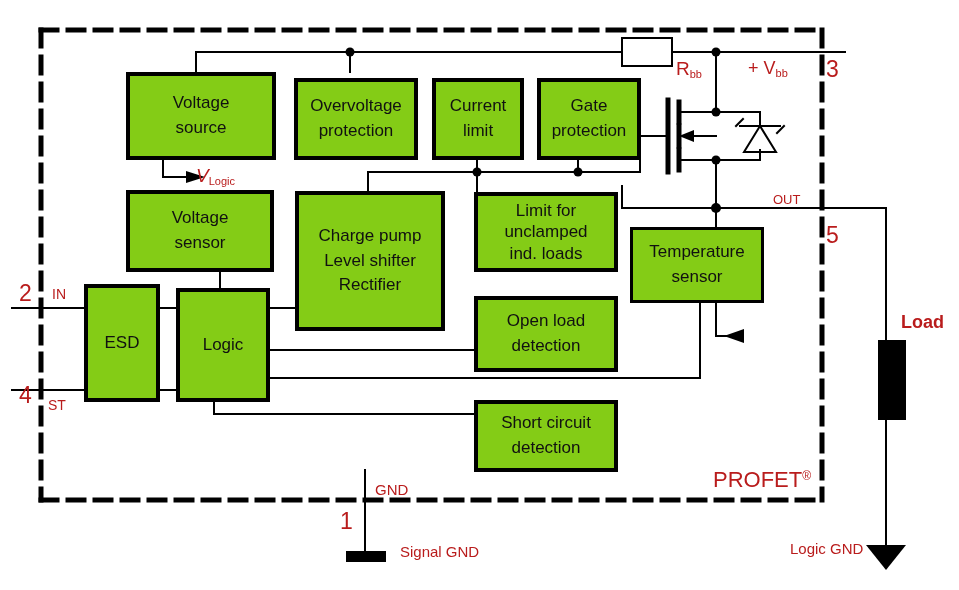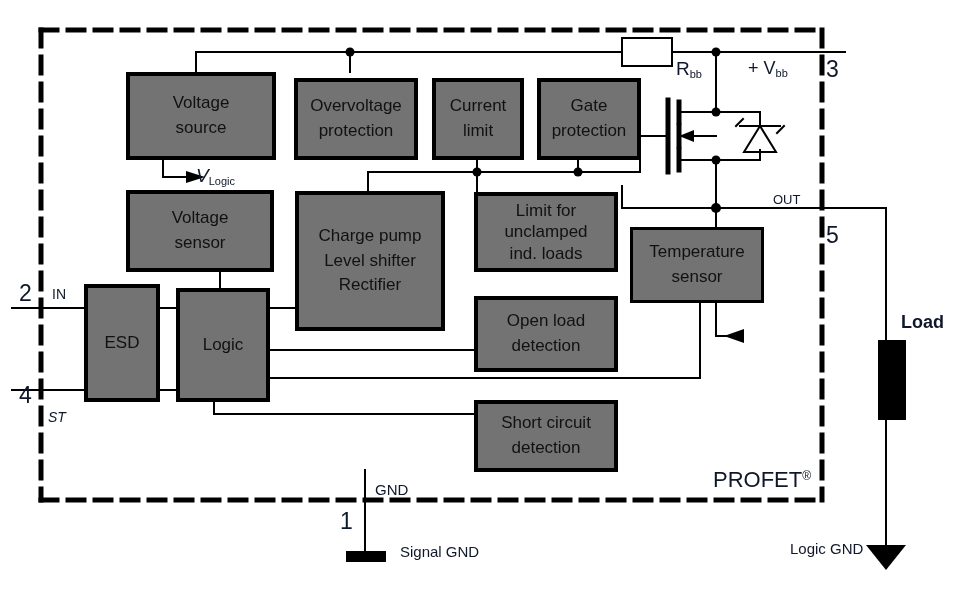--- a/index.html
+++ b/index.html
@@ -1,23 +1,23 @@
 <!DOCTYPE html>
 <html><head>
 <meta charset="utf-8">
 <style>
   html,body{margin:0;padding:0;background:#fff;}
   body{width:959px;height:590px;font-family:"Liberation Sans",sans-serif;}
   #stage{position:relative;width:959px;height:590px;overflow:hidden;background:#ffffff;}
   svg{position:absolute;left:0;top:0;}
-  .blk{position:absolute;border:4px solid #000;background:#737373;
+  .blk{position:absolute;border:4px solid #000;background:#84cc16;
        display:flex;flex-direction:column;align-items:center;justify-content:center;
        font-size:17px;color:#111;line-height:1.45;text-align:center;box-sizing:border-box;}
   .blk.thin{border-width:3px;}
-  .lbl{position:absolute;color:#0f172a;white-space:nowrap;}
+  .lbl{position:absolute;color:#b91c1c;white-space:nowrap;}
   .pinnum{font-size:23px;}
   .pinname{font-size:14px;}
   .bold{font-weight:bold;text-align:center;}
   .sub{font-size:11px;vertical-align:-0.28em;}
   .ital{font-style:italic;}
   .sup{font-size:12px;vertical-align:0.55em;}
 </style>
 </head>
 <body>
 
@@ -224,21 +224,21 @@
   <div class="lbl" style="left:748px;top:58px;font-size:18px;"><span>+ V</span><span class="sub">bb</span></div>
 
   <div class="lbl pinnum" style="left:826px;top:56px;"><span>3</span></div>
 
   <div class="lbl" style="left:196px;top:165px;font-size:19px;"><span class="ital">V</span><span class="sub">Logic</span></div>
 
   <div class="lbl pinnum" style="left:19px;top:280px;"><span>2</span></div>
   <div class="lbl pinname" style="left:52px;top:286px;"><span>IN</span></div>
 
   <div class="lbl pinnum" style="left:19px;top:382px;"><span>4</span></div>
-  <div class="lbl pinname" style="left:48px;top:409px;font-style:italic;"><span>ST</span></div>
+  <div class="lbl pinname" style="left:48px;top:397px;"><span>ST</span></div>
 
   <div class="lbl" style="left:773px;top:192px;font-size:13px;"><span>OUT</span></div>
   <div class="lbl pinnum" style="left:826px;top:222px;"><span>5</span></div>
 
   <div class="lbl bold" style="left:901px;top:312px;font-size:18px;"><span>Load</span></div>
 
   <div class="lbl" style="left:375px;top:481px;font-size:15px;"><span>GND</span></div>
   <div class="lbl pinnum" style="left:340px;top:508px;"><span>1</span></div>
   <div class="lbl" style="left:400px;top:543px;font-size:15px;"><span>Signal GND</span></div>
   <div class="lbl" style="left:790px;top:540px;font-size:15px;"><span>Logic GND</span></div>

